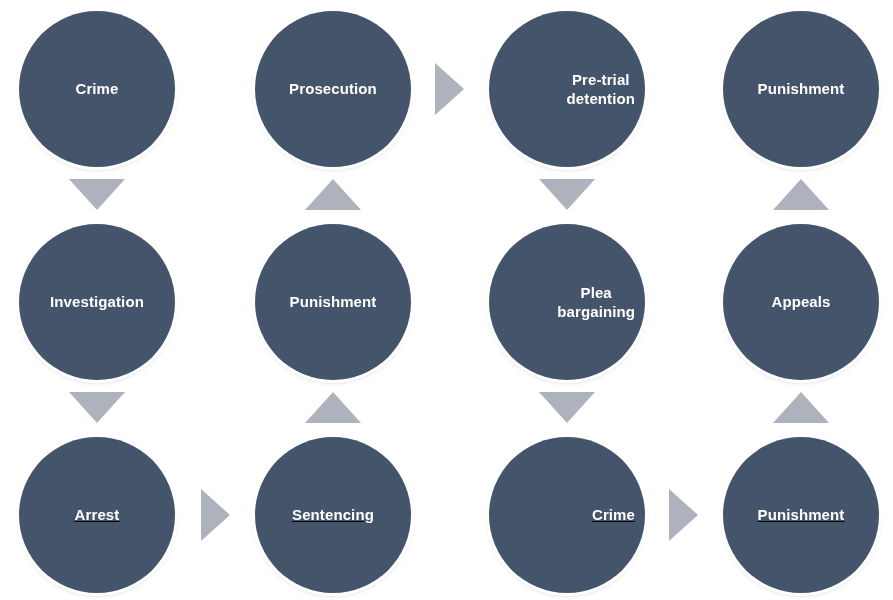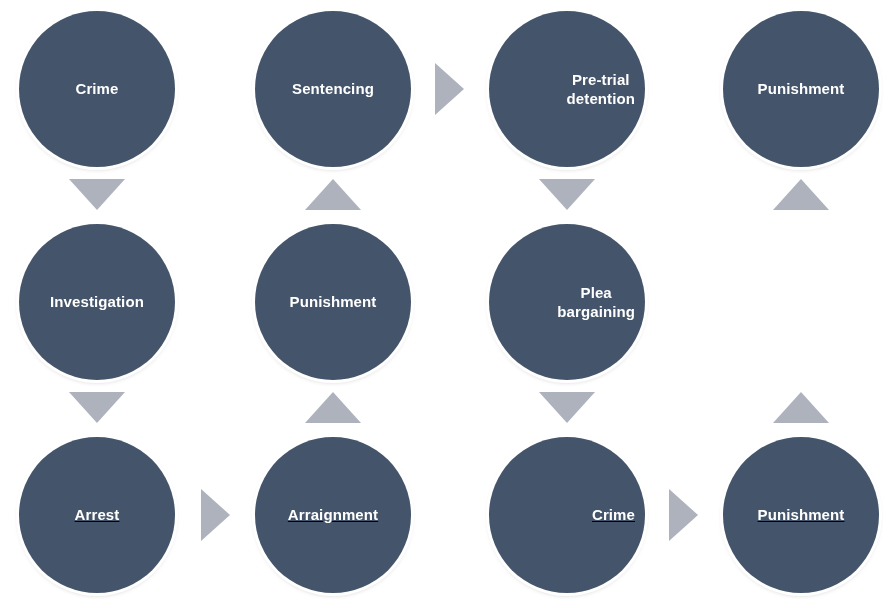--- a/index.html
+++ b/index.html
@@ -80,21 +80,21 @@
 </head>
 <body>
 
 <div id="canvas">
 
   <div class="node col-1 row-1">
     <span class="node-label">Crime</span>
   </div>
 
   <div class="node col-2 row-1">
-    <span class="node-label">Sentencing</span>
+    <span class="node-label">Prosecution</span>
   </div>
 
   <div class="node col-3 row-1">
     <span class="node-label">Pre-trial
 detention</span>
   </div>
 
   <div class="node col-4 row-1">
     <span class="node-label">Punishment</span>
   </div>
@@ -105,27 +105,30 @@
 
   <div class="node col-2 row-2">
     <span class="node-label">Punishment</span>
   </div>
 
   <div class="node col-3 row-2">
     <span class="node-label">Plea
 bargaining</span>
   </div>
 
+  <div class="node col-4 row-2">
+    <span class="node-label">Appeals</span>
+  </div>
 
   <div class="node col-1 row-3">
     <span class="node-label">Arrest</span>
   </div>
 
   <div class="node col-2 row-3">
-    <span class="node-label">Arraignment</span>
+    <span class="node-label">Sentencing</span>
   </div>
 
   <div class="node col-3 row-3">
     <span class="node-label">Crime</span>
   </div>
 
   <div class="node col-4 row-3">
     <span class="node-label">Punishment</span>
   </div>
 

